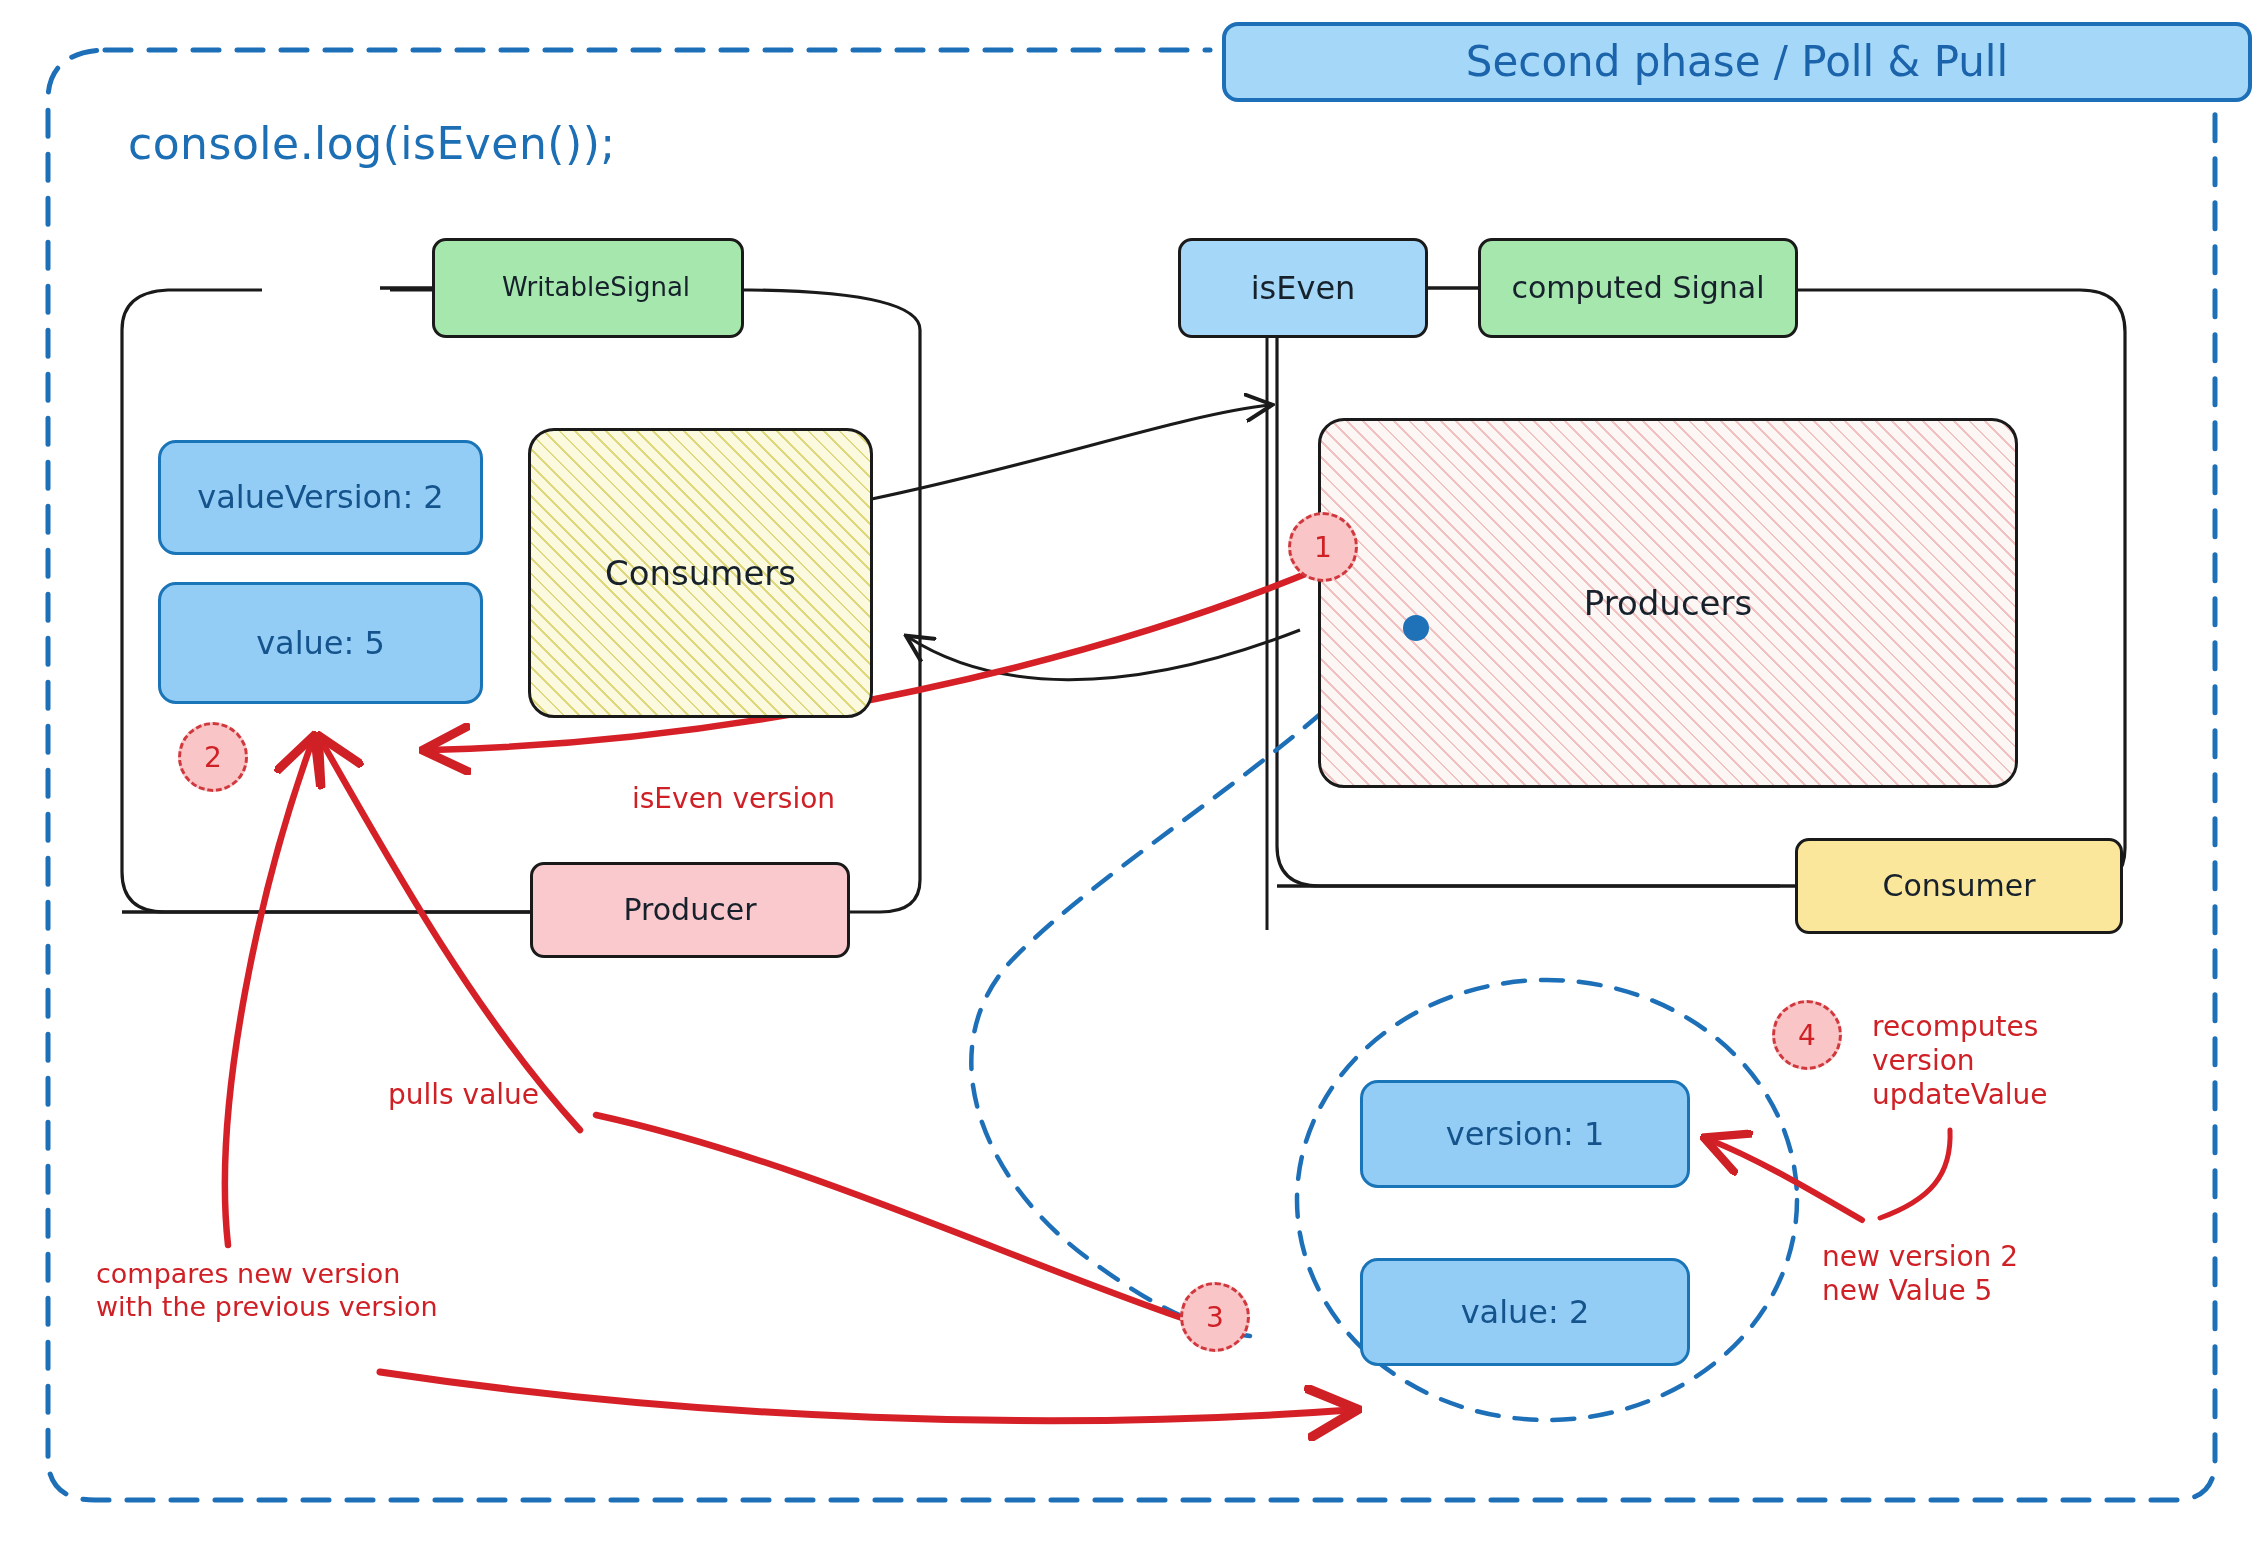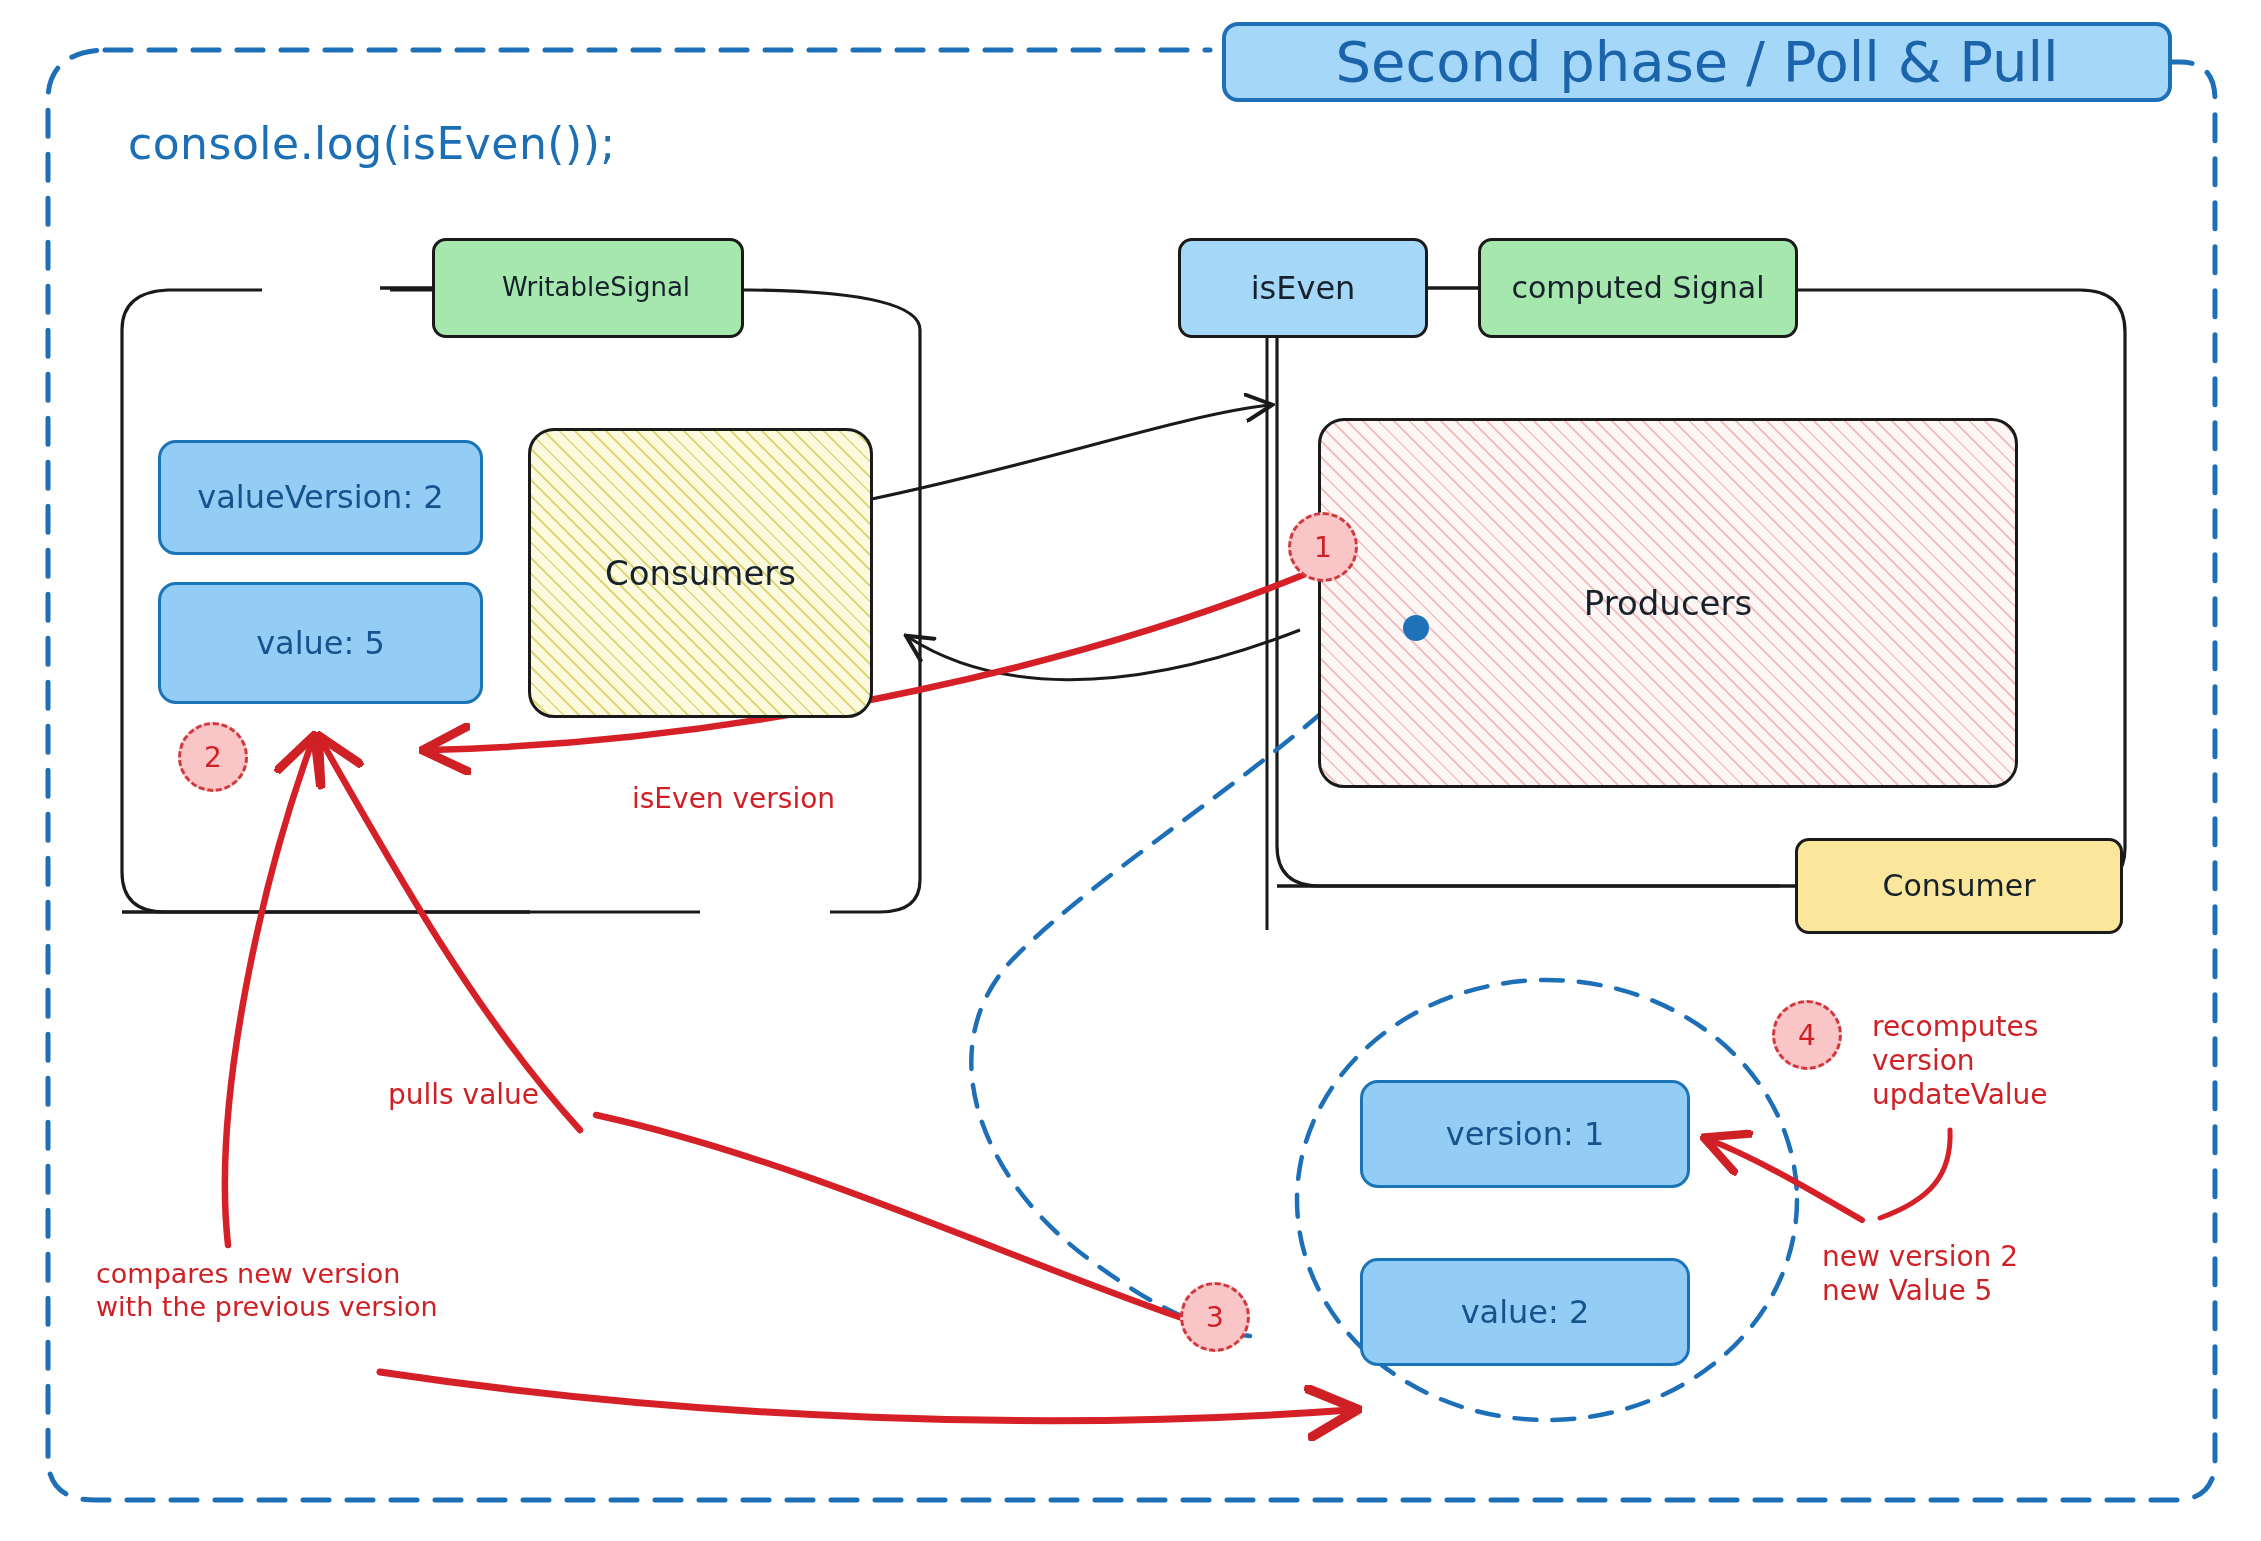--- a/index.html
+++ b/index.html
@@ -171,35 +171,36 @@
     <path d="M 1182,1318 C 1000,1255 800,1160 596,1115" fill="none" stroke="#d62027" stroke-width="6.5" stroke-linecap="round"></path>
 
     <path d="M 380,1372 C 700,1420 1050,1432 1350,1410" fill="none" stroke="#d62027" stroke-width="7" stroke-linecap="round" marker-end="url(#arrowRed)"></path>
 
     <path d="M 1950,1130 C 1952,1175 1930,1200 1880,1218" fill="none" stroke="#d62027" stroke-width="5" stroke-linecap="round"></path>
     <path d="M 1862,1220 C 1810,1190 1760,1160 1710,1140" fill="none" stroke="#d62027" stroke-width="6" stroke-linecap="round" marker-end="url(#arrowRed)"></path>
 
     <path d="M 1330,558 L 1345,548" fill="none" stroke="#d62027" stroke-width="6" stroke-linecap="round"></path>
   </svg>
 
-  <div class="node title-badge" style="left:1222px; top:22px; width:950px; height:80px; font-size:56px;">Second phase / Poll &amp; Pull</div>
+  <div class="node title-badge" style="left:1222px; top:22px; width:1030px; height:80px; font-size:42px;">Second phase / Poll &amp; Pull</div>
 
   <div class="code-label" style="left:128px; top:118px;">console.log(isEven());</div>
 
 
   <div class="node green" style="left:432px; top:238px; width:312px; height:100px; font-size:26px;padding-left:16px;">WritableSignal</div>
 
   <div class="node bluefield" style="left:158px; top:440px; width:325px; height:115px; font-size:32px;">valueVersion: 2</div>
 
   <div class="node bluefield" style="left:158px; top:582px; width:325px; height:122px; font-size:32px;">value: 5</div>
 
   <div class="hatchbox hatch-yellow" style="left:528px; top:428px; width:345px; height:290px;">
     <span>Consumers</span>
   </div>
 
+  <div class="node pinkbx" style="left:530px; top:862px; width:320px; height:96px; font-size:30px;">Producer</div>
 
   <div class="node blue" style="left:1178px; top:238px; width:250px; height:100px; font-size:32px;">isEven</div>
 
   <div class="node green" style="left:1478px; top:238px; width:320px; height:100px; font-size:30px;">computed Signal</div>
 
   <div class="hatchbox hatch-pink" style="left:1318px; top:418px; width:700px; height:370px;">
     <span>Producers</span>
   </div>
 
   <div class="dot" style="left:1403px; top:615px;"></div>

